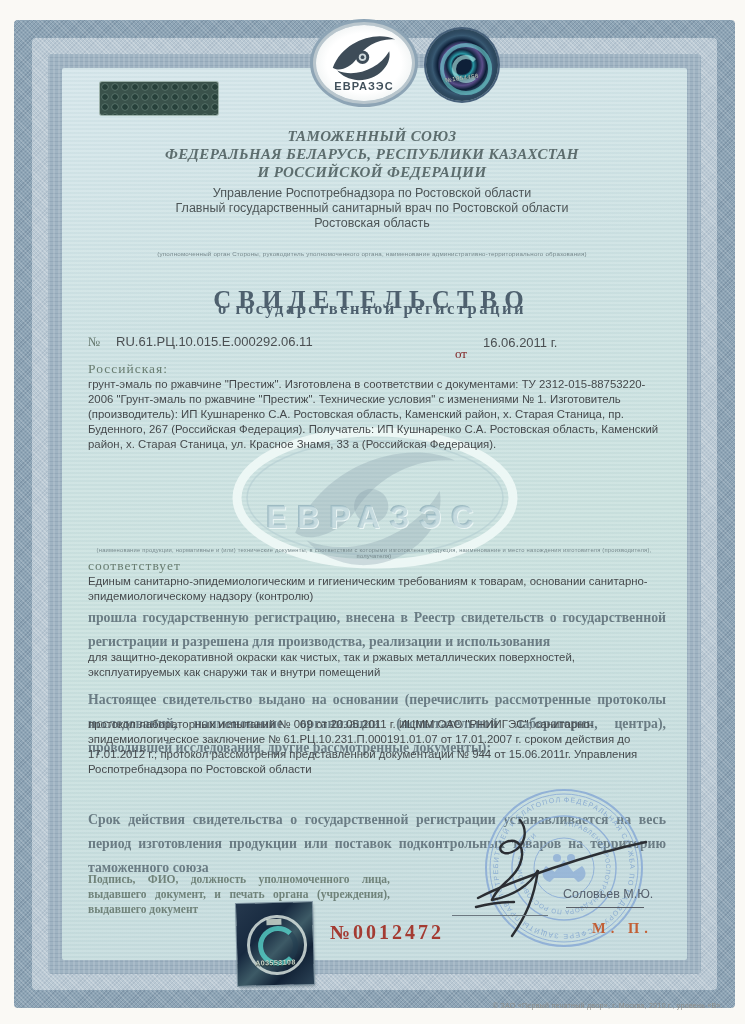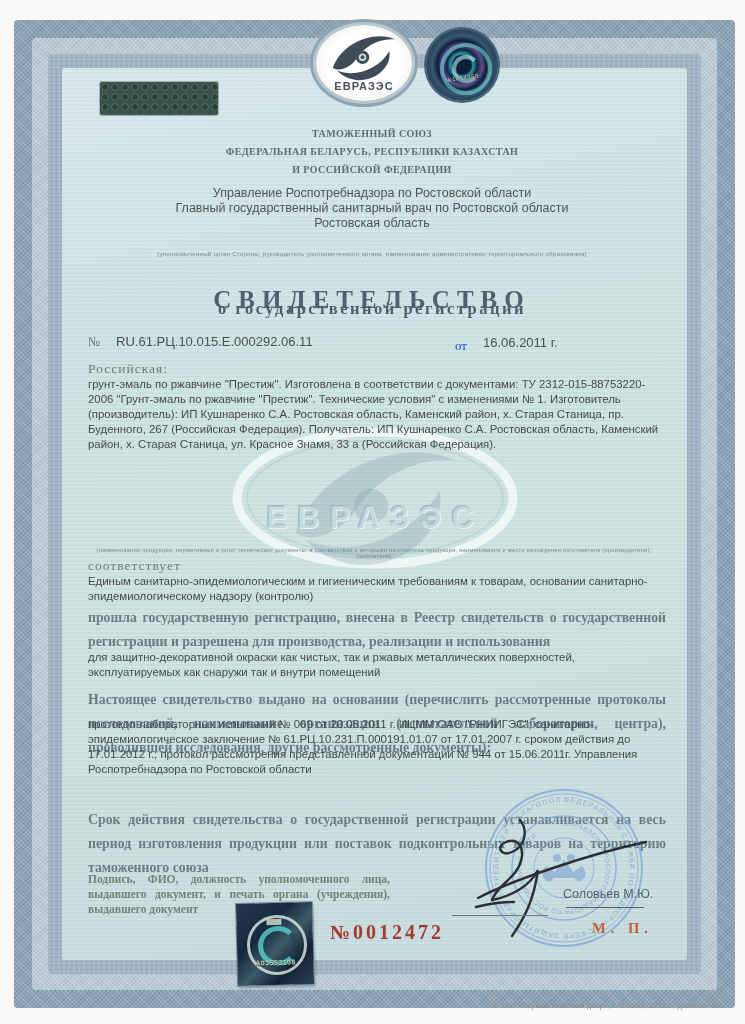--- a/index.html
+++ b/index.html
@@ -37,28 +37,28 @@
   .holo-top .holo-ring{position:absolute;left:14px;top:14px;width:44px;height:44px;border-radius:50%;
       border:4px solid rgba(120,230,225,.55);}
   .holo-top .holo-core{position:absolute;left:26px;top:26px;width:20px;height:20px;border-radius:50%;
       border:4px solid rgba(180,240,235,.6);border-right-color:transparent;}
   .holo-code-top{position:absolute;left:4px;top:46px;width:64px;text-align:center;font-size:6px;color:#cfd8cf;
       transform:rotate(-8deg);letter-spacing:.5px;text-shadow:0 0 1px #233;}
   
   .abs{position:absolute;}
   .ctr{left:70px;width:604px;text-align:center;}
   .serif{font-family:"Liberation Serif",serif;}
-  .hdr{font-weight:bold;color:#5d6d6e;font-size:10px;letter-spacing:.4px;}
+  .hdr{font-weight:bold;color:#5d6d6e;font-size:15px;letter-spacing:.4px;font-style:italic;}
   .auth{color:#4c5456;font-size:12.5px;}
   .formnote{font-size:6.2px;color:#75878b;letter-spacing:.2px;}
   .title-main{font-weight:bold;font-size:25px;letter-spacing:7px;color:#4e606e;margin-top:20px;}
   .title-sub{font-weight:bold;font-size:16.5px;letter-spacing:2.5px;color:#4e606e;}
   .numrow{left:88px;width:578px;font-size:13px;color:#4a4f52;}
   .numrow .no{font-family:"Liberation Serif",serif;color:#66796f;}
-  .numrow .ot{position:absolute;left:367px;top:4px;font-family:"Liberation Serif",serif;color:#1d4ed8;}
+  .numrow .ot{position:absolute;left:367px;top:12px;font-family:"Liberation Serif",serif;color:#7f1d1d;}
   .numrow .dt{position:absolute;left:395px;top:1px;}
   .label{font-size:13.5px;color:#697d71;letter-spacing:1px;}
   .body-sans{left:88px;width:580px;font-size:11.4px;line-height:14.9px;color:#45494c;}
   .body-serif{left:88px;width:578px;font-size:13.8px;line-height:24px;color:#5a6b74;text-align:justify;font-weight:bold;opacity:.85;}
   .signote{font-size:11.5px;line-height:15px;color:#67796f;font-weight:bold;opacity:.9;text-align:justify;}
   
   .watermark{position:absolute;left:225px;top:426px;width:300px;height:145px;pointer-events:none;}
   .wm-text{position:absolute;left:225px;top:500px;width:300px;text-align:center;font-weight:bold;font-size:31px;
       letter-spacing:10px;color:rgba(185,210,216,.75);
       text-shadow:1px 1px 0 #eaf5f4,-1px -1px 0 #9dbac2;pointer-events:none;}

